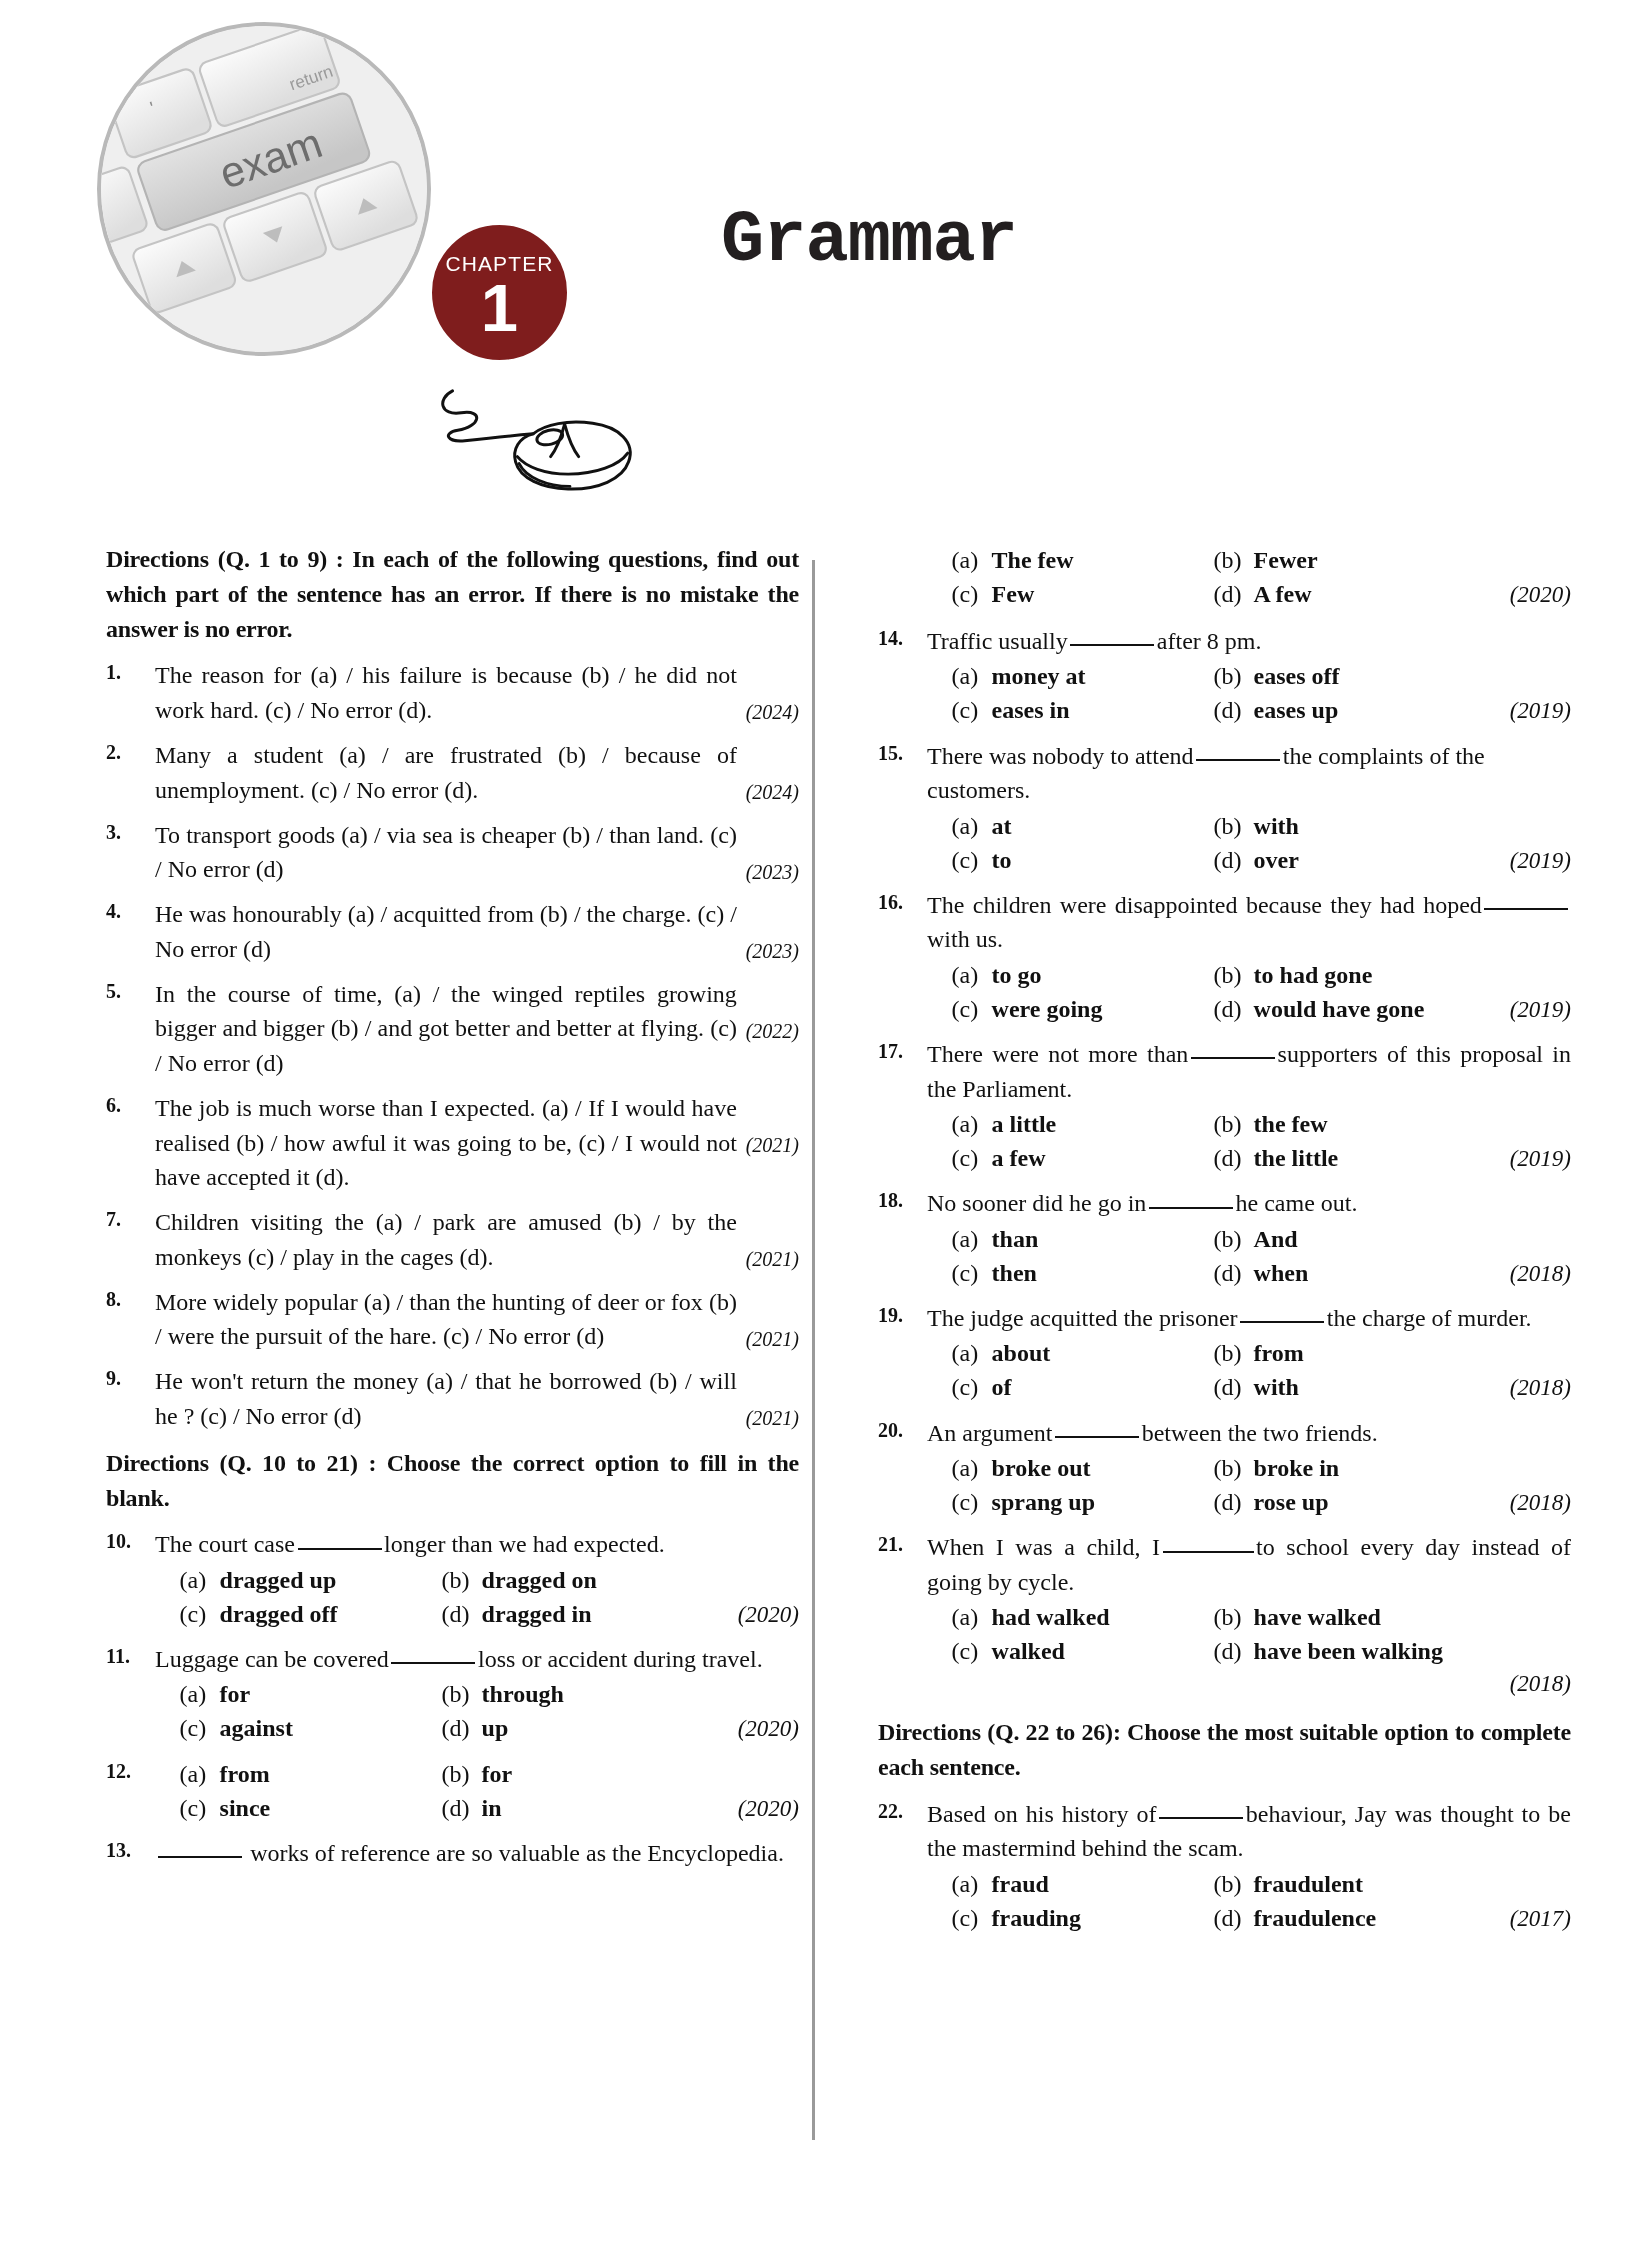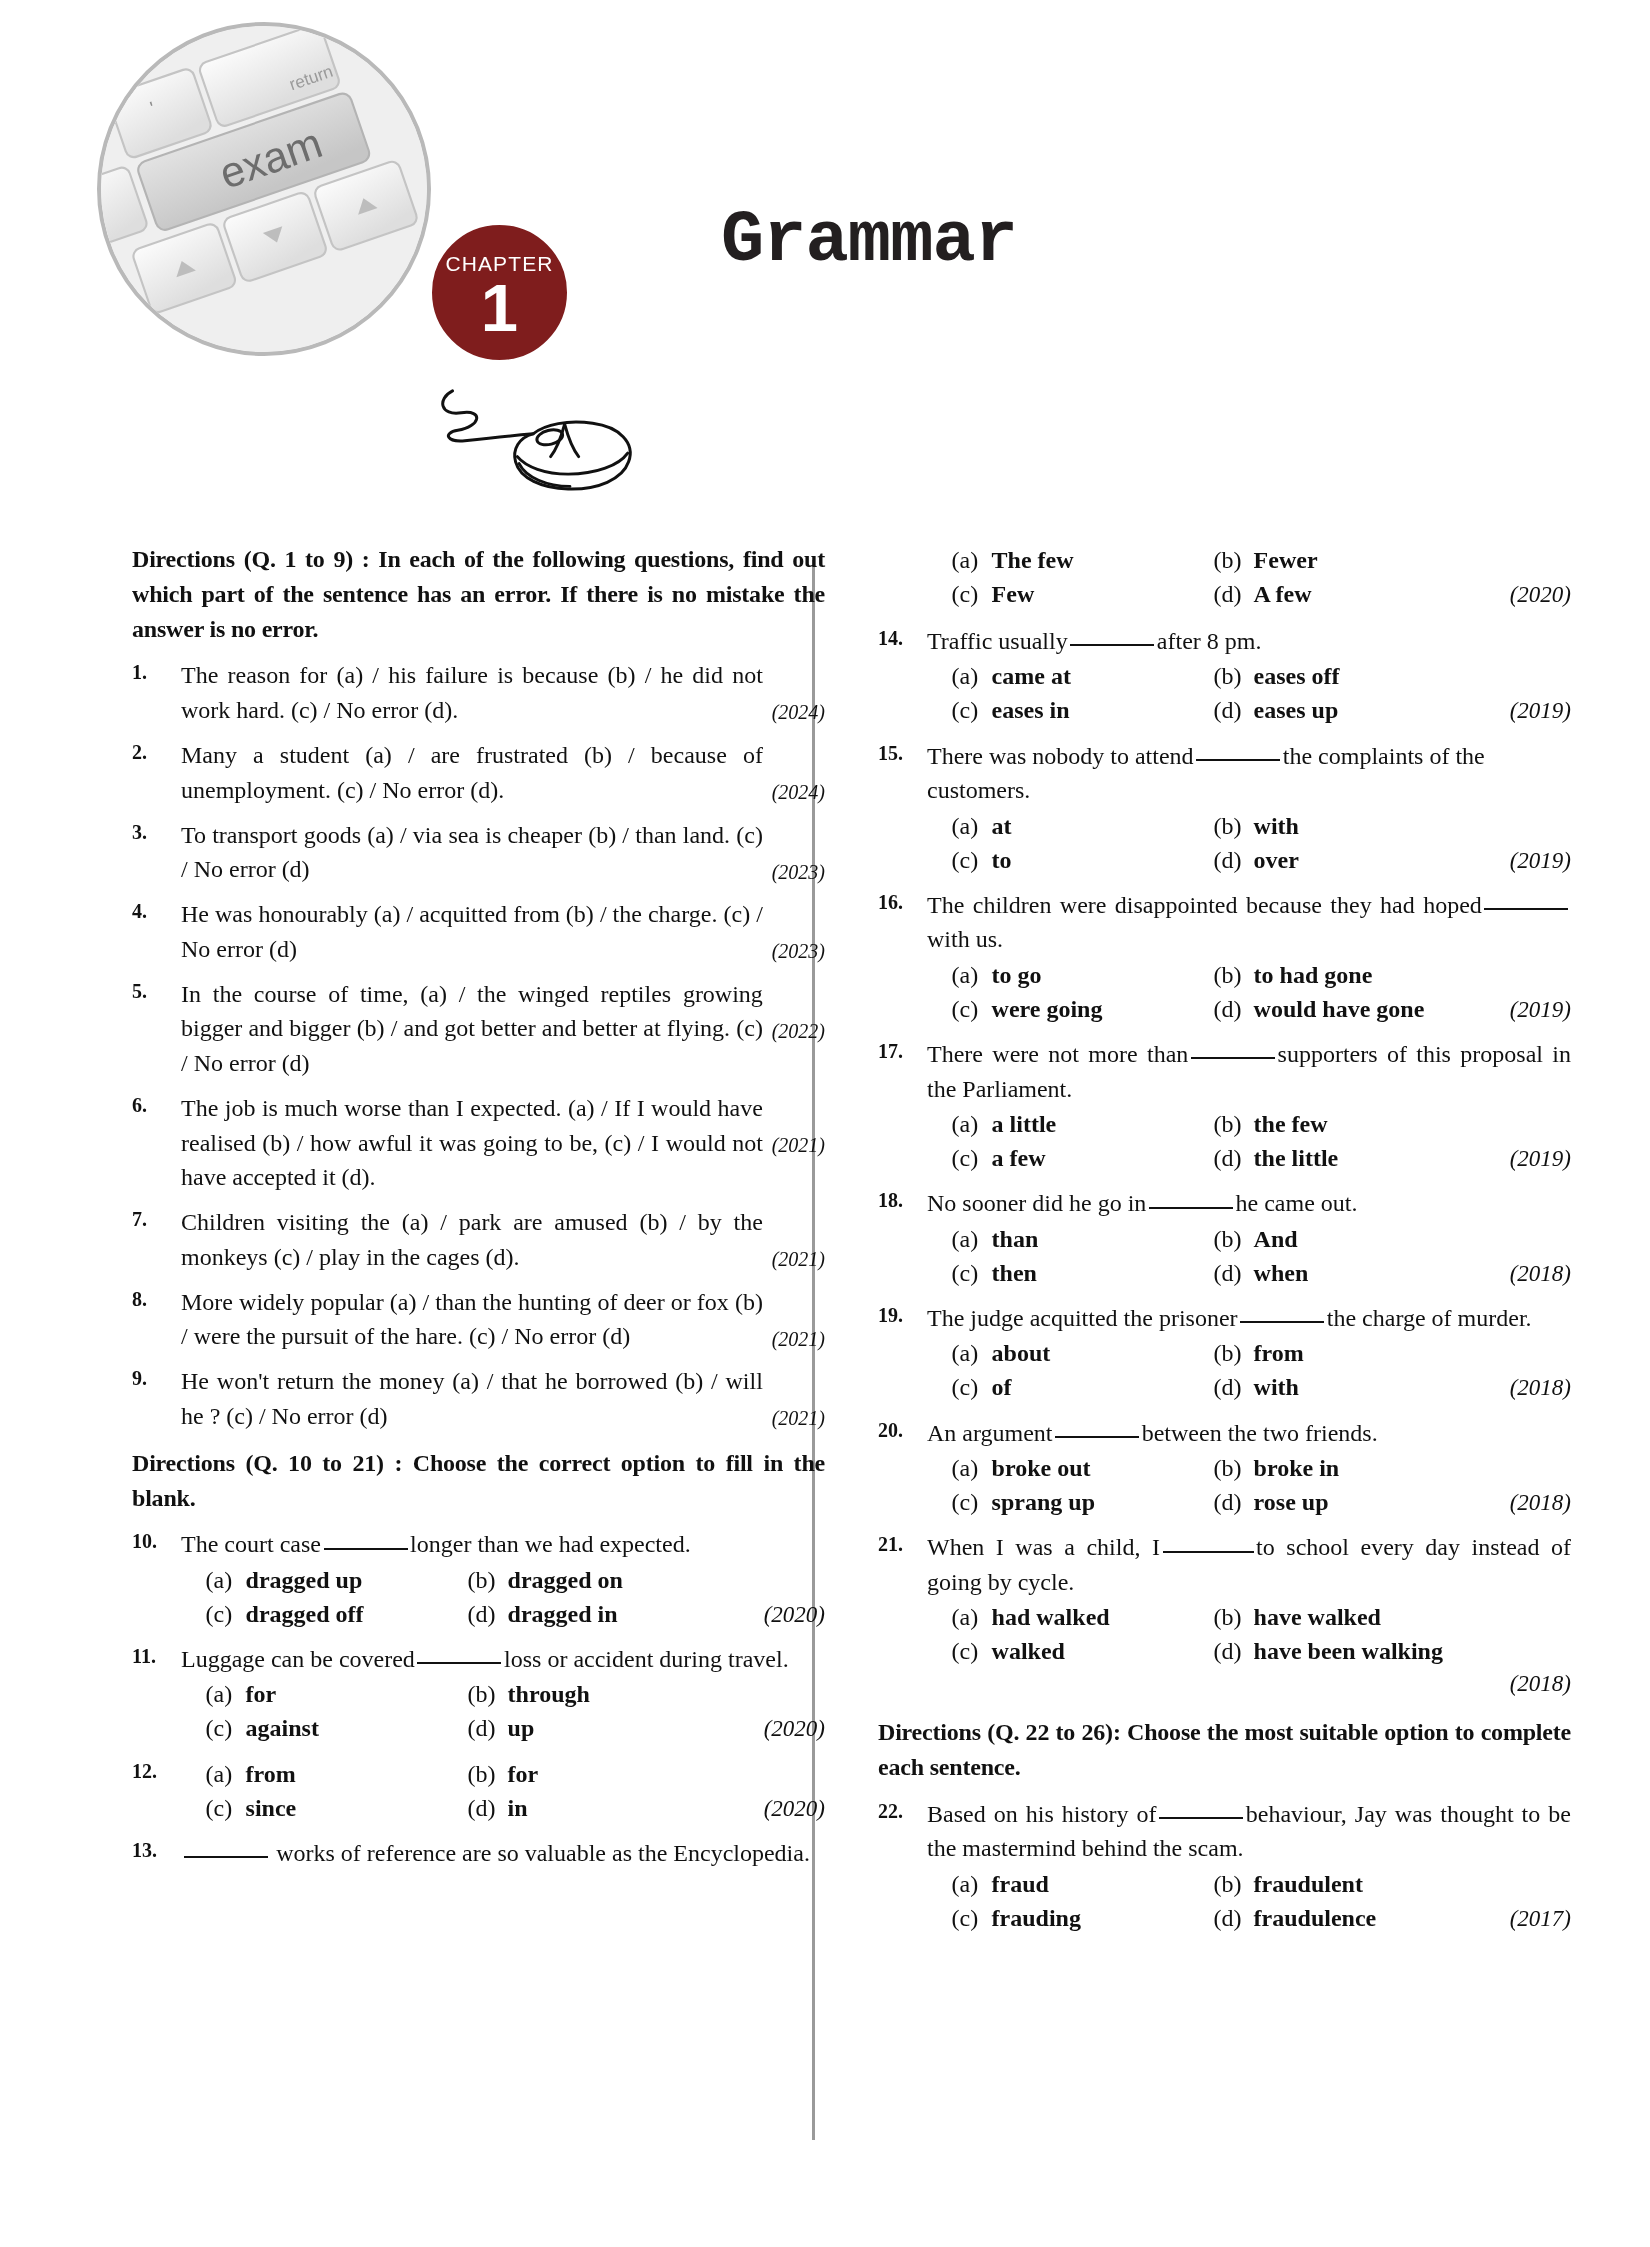--- a/index.html
+++ b/index.html
@@ -96,21 +96,21 @@
     left: 0;
     top: 542px;
     width: 1650px;
     height: 1668px;
   }
   .col {
     position: absolute;
     top: 0;
     width: 693px;
   }
-  .col-left  { left: 132px; }
+  .col-left  { left: 106px; }
   .col-right { left: 878px; }
 
   .divider {
     position: absolute;
     left: 812px;
     top: 17.6px;
     width: 2.6px;
     height: 1580px;
     background: #9a9a9a;
   }
@@ -445,21 +445,21 @@
       </div>
     </div>
 
     <div class="q">
       <span class="q-num">14.</span>
       <div class="q-text nojust"><span>Traffic usually</span><span class="blank"></span><span>after 8 pm.</span></div>
       <div class="opts">
         <div class="opt-row">
           <span class="opt">
               <span class="opt-key">(a)</span>
-              <span class="opt-val">came at</span>
+              <span class="opt-val">money at</span>
             </span>
           <span class="opt">
               <span class="opt-key">(b)</span>
               <span class="opt-val">eases off</span>
             </span>
         </div>
         <div class="opt-row">
           <span class="opt">
               <span class="opt-key">(c)</span>
               <span class="opt-val">eases in</span>

